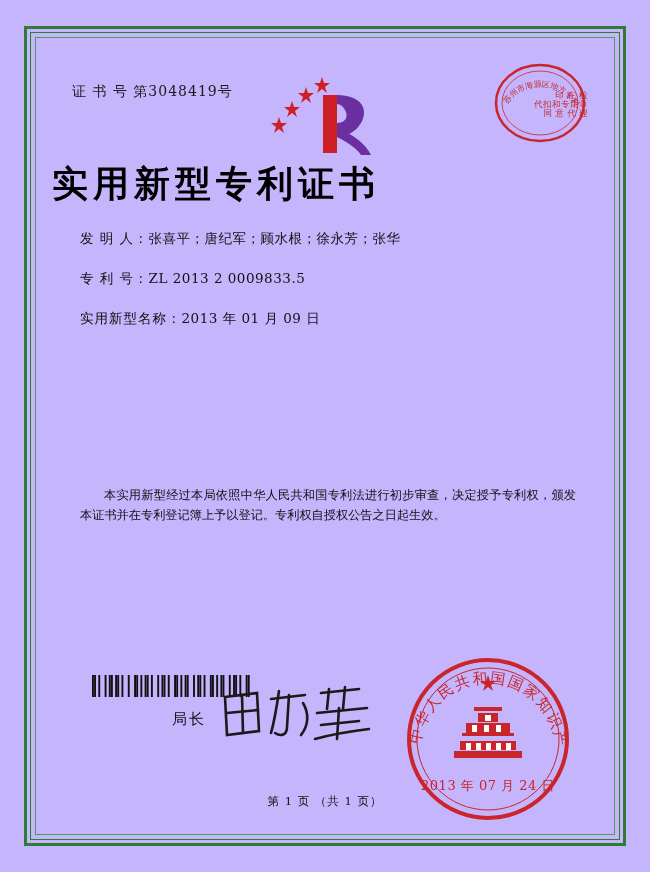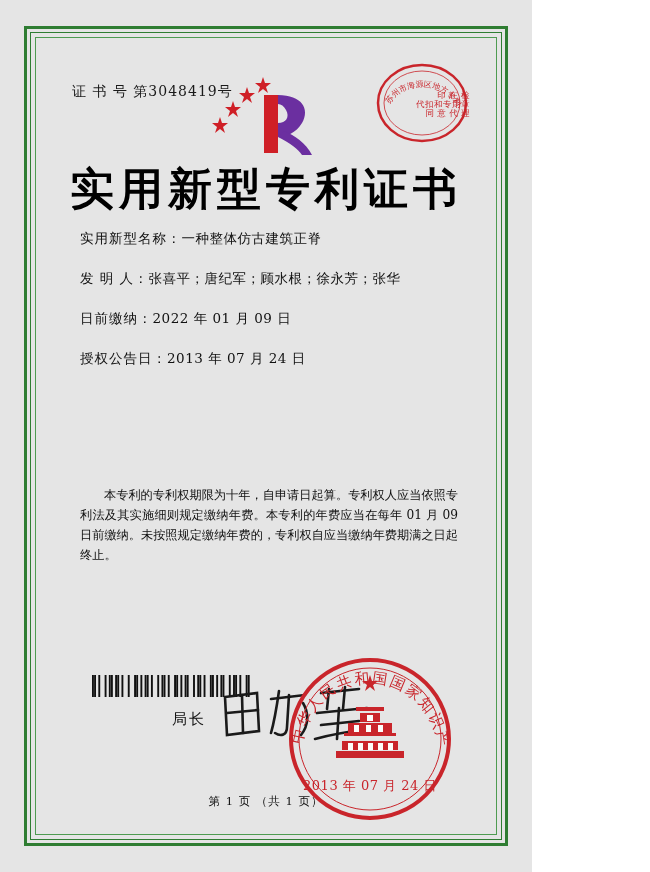--- a/index.html
+++ b/index.html
@@ -10,24 +10,24 @@
     width: 650px;
     height: 872px;
     background: #ffffff;
     font-family: "DejaVu Sans", "Liberation Sans", sans-serif;
     color: #111111;
     overflow: hidden;
   }
 
   .page {
     position: relative;
-    width: 532px;
+    width: 650px;
     height: 872px;
     box-sizing: border-box;
-    background: #e5e5e5;
+    background: #c4b5fd;
   }
 
   
   .border-outer {
     position: absolute;
     left: 24px;
     top: 26px;
     right: 24px;
     bottom: 26px;
     border: 3px solid #2f7d32;
@@ -108,24 +108,23 @@
     color: #c9252b;
     font-family: Liberation Sans, sans-serif;
     letter-spacing: 0.5px;
   }
 
   .main-title {
     position: absolute;
     left: 0;
     right: 0;
     top: 105px;
-    text-align: center;
     font-family: "DejaVu Serif", "Liberation Serif", serif;
     font-weight: bold;
-    font-size: 44px;
+    font-size: 36px;
     letter-spacing: 5px;
     color: #000;
   }
 
   
   .fields {
     position: absolute;
     left: 28px;
     right: 20px;
     top: 175px;
@@ -267,35 +266,32 @@
       </svg>
       <div class="seal-text">
         印 在 检<br>代扣和专用章<br>同 意 代 理
       </div>
     </div>
 
     <div class="main-title">实用新型专利证书</div>
 
     <div class="fields">
       <div class="field-row">
-        <span class="field-label">实用新型名称：</span><span class="field-value">一种整体仿古建筑正脊</span>
-      </div>
-      <div class="field-row">
         <span class="field-label">发  明  人：</span><span class="field-value">张喜平；唐纪军；顾水根；徐永芳；张华</span>
       </div>
       <div class="field-row">
-        <span class="field-label">日前缴纳：</span><span class="field-value">2022 年 01 月 09 日</span>
+        <span class="field-label">专  利  号：</span><span class="field-value">ZL 2013 2 0009833.5</span>
       </div>
       <div class="field-row">
-        <span class="field-label">授权公告日：</span><span class="field-value">2013 年 07 月 24 日</span>
+        <span class="field-label">实用新型名称：</span><span class="field-value">2013 年 01 月 09 日</span>
       </div>
     </div>
 
     <div class="body-text">
-      <p>本专利的专利权期限为十年，自申请日起算。专利权人应当依照专利法及其实施细则规定缴纳年费。本专利的年费应当在每年 01 月 09 日前缴纳。未按照规定缴纳年费的，专利权自应当缴纳年费期满之日起终止。</p>
+      <p>本实用新型经过本局依照中华人民共和国专利法进行初步审查，决定授予专利权，颁发本证书并在专利登记簿上予以登记。专利权自授权公告之日起生效。</p>
     </div>
 
     <div class="barcode">
       <svg id="barcode-svg" viewBox="0 0 160 22" width="160" height="22" preserveAspectRatio="none">
           <rect x="0.00" y="0" width="1.89" height="22" fill="#111111"></rect>
           <rect x="2.11" y="0" width="1.89" height="22" fill="#111111"></rect>
           <rect x="6.32" y="0" width="1.89" height="22" fill="#111111"></rect>
           <rect x="12.63" y="0" width="1.89" height="22" fill="#111111"></rect>
           <rect x="16.84" y="0" width="1.89" height="22" fill="#111111"></rect>
           <rect x="18.95" y="0" width="1.89" height="22" fill="#111111"></rect>

